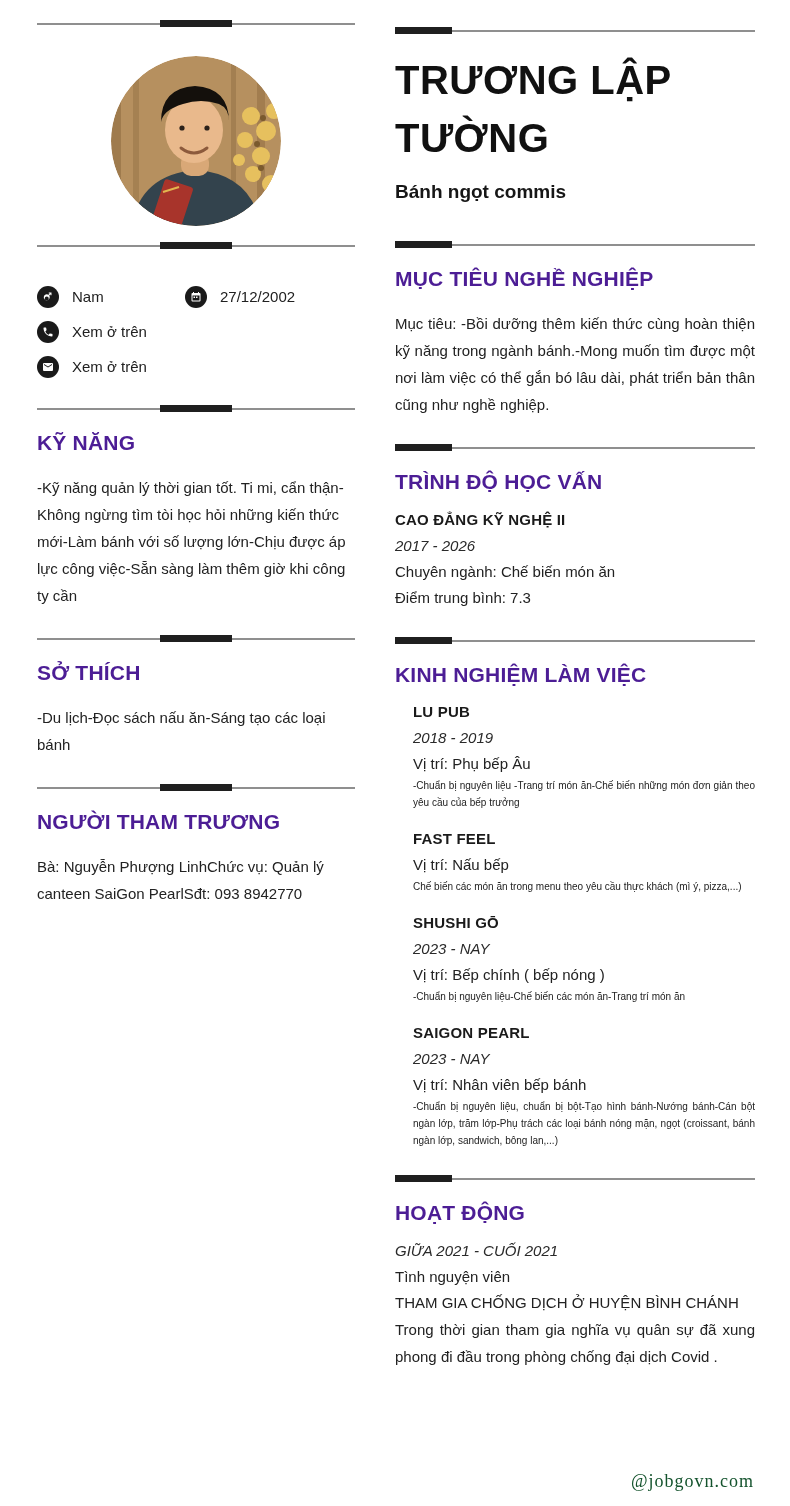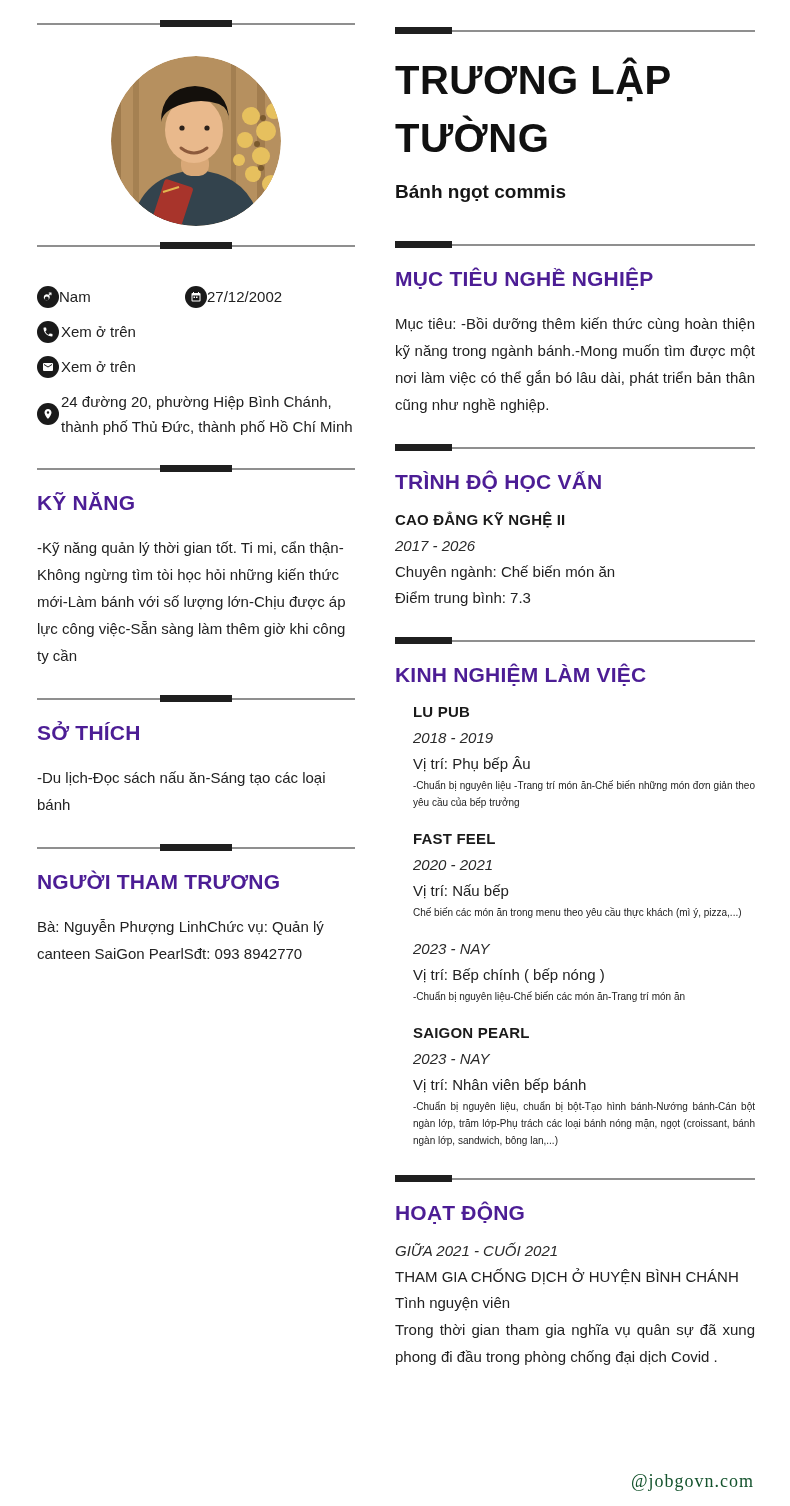--- a/index.html
+++ b/index.html
@@ -19,23 +19,23 @@
   .divider .bar { position: absolute; top: 0; height: 7px; background: #1f1f1f; }
   .divider.center .bar { width: 72px; left: 50%; margin-left: -36px; }
   .divider.left   .bar { width: 57px; left: 0; }
 
   
   .photo-wrap { display: flex; justify-content: center; margin: 29px 0 16px; }
   .photo { width: 170px; height: 170px; border-radius: 50%; overflow: hidden; display: block; }
 
   
   .info { margin-top: 35px; }
-  .info-row { display: flex; align-items: center; gap: 2px; margin-bottom: 10px; min-height: 22px; }
+  .info-row { display: flex; align-items: center; gap: 13px; margin-bottom: 10px; min-height: 22px; }
   .info-row.two-col { display: grid; grid-template-columns: 148px 1fr; gap: 0; }
-  .pair { display: flex; align-items: center; }
+  .pair { display: flex; align-items: center; gap: 13px; }
   .info-row.address { align-items: center; }
   .circle-icon {
     width: 22px; height: 22px; border-radius: 50%; background: #1a1a1a;
     display: inline-flex; align-items: center; justify-content: center; flex: none;
   }
   .circle-icon svg { width: 12px; height: 12px; fill: #ffffff; stroke: none; }
   .info-text { font-size: 15px; line-height: 25px; color: #212121; }
 
   
   .sec-divider { margin-top: 26px; }
@@ -168,28 +168,20 @@
 
       <div class="info-row">
         <span class="circle-icon">
           <svg viewBox="0 0 24 24">
               <path d="M20 4H4a2 2 0 0 0-2 2v12a2 2 0 0 0 2 2h16a2 2 0 0 0 2-2V6a2 2 0 0 0-2-2zm0 4-8 5-8-5V6l8 5 8-5v2z"></path>
             </svg>
         </span>
         <span class="info-text">Xem ở trên</span>
       </div>
 
-      <div class="info-row address">
-        <span class="circle-icon">
-          <svg viewBox="0 0 24 24">
-              <path d="M12 2C8.1 2 5 5.1 5 9c0 5.2 7 13 7 13s7-7.8 7-13c0-3.9-3.1-7-7-7zm0 9.5A2.5 2.5 0 1 1 12 6.5a2.5 2.5 0 0 1 0 5z"></path>
-            </svg>
-        </span>
-        <span class="info-text">24 đường 20, phường Hiệp Bình Chánh, thành phố Thủ Đức, thành phố Hồ Chí Minh</span>
-      </div>
     </div>
 
     <div class="divider center sec-divider">
       <span class="thin"></span>
         <span class="bar"></span>
     </div>
     <h2 class="sec-heading">KỸ NĂNG</h2>
     <p class="sec-body">-Kỹ năng quản lý thời gian tốt. Ti mi, cẩn thận-Không ngừng tìm tòi học hỏi những kiến thức mới-Làm bánh với số lượng lớn-Chịu được áp lực công việc-Sẵn sàng làm thêm giờ khi công ty cần</p>
 
     <div class="divider center sec-divider">
@@ -245,45 +237,45 @@
 
     <div class="jobs">
       <div class="entry">
         <div class="org">LU PUB</div>
         <div class="period">2018 - 2019</div>
         <div class="line">Vị trí: Phụ bếp Âu</div>
         <div class="desc">-Chuẩn bị nguyên liệu -Trang trí món ăn-Chế biến những món đơn giản theo yêu cầu của bếp trưởng</div>
       </div>
       <div class="entry">
         <div class="org">FAST FEEL</div>
-        <div class="period">2020 - 2021</div>
         <div class="line">Vị trí: Nấu bếp</div>
         <div class="desc">Chế biến các món ăn trong menu theo yêu cầu thực khách (mì ý, pizza,...)</div>
       </div>
       <div class="entry">
+        <div class="org">SHUSHI GŌ</div>
         <div class="period">2023 - NAY</div>
         <div class="line">Vị trí: Bếp chính ( bếp nóng )</div>
         <div class="desc">-Chuẩn bị nguyên liệu-Chế biến các món ăn-Trang trí món ăn</div>
       </div>
       <div class="entry">
         <div class="org">SAIGON PEARL</div>
         <div class="period">2023 - NAY</div>
         <div class="line">Vị trí: Nhân viên bếp bánh</div>
         <div class="desc">-Chuẩn bị nguyên liệu, chuẩn bị bột-Tạo hình bánh-Nướng bánh-Cán bột ngàn lớp, trăm lớp-Phụ trách các loại bánh nóng mặn, ngọt (croissant, bánh ngàn lớp, sandwich, bông lan,...)</div>
       </div>
     </div>
 
     <div class="divider left sec-divider">
       <span class="thin"></span>
         <span class="bar"></span>
     </div>
     <h2 class="sec-heading">HOẠT ĐỘNG</h2>
     <div class="entry activity">
       <div class="period">GIỮA 2021 - CUỐI 2021</div>
+      <div class="line">Tình nguyện viên</div>
       <div class="line">THAM GIA CHỐNG DỊCH Ở HUYỆN BÌNH CHÁNH</div>
-      <div class="line">Tình nguyện viên</div>
       <div class="desc">Trong thời gian tham gia nghĩa vụ quân sự đã xung phong đi đầu trong phòng chống đại dịch Covid .</div>
     </div>
 
   </div>
 </div>
 
 <div class="watermark">@jobgovn.com</div>
 
 </body></html>

